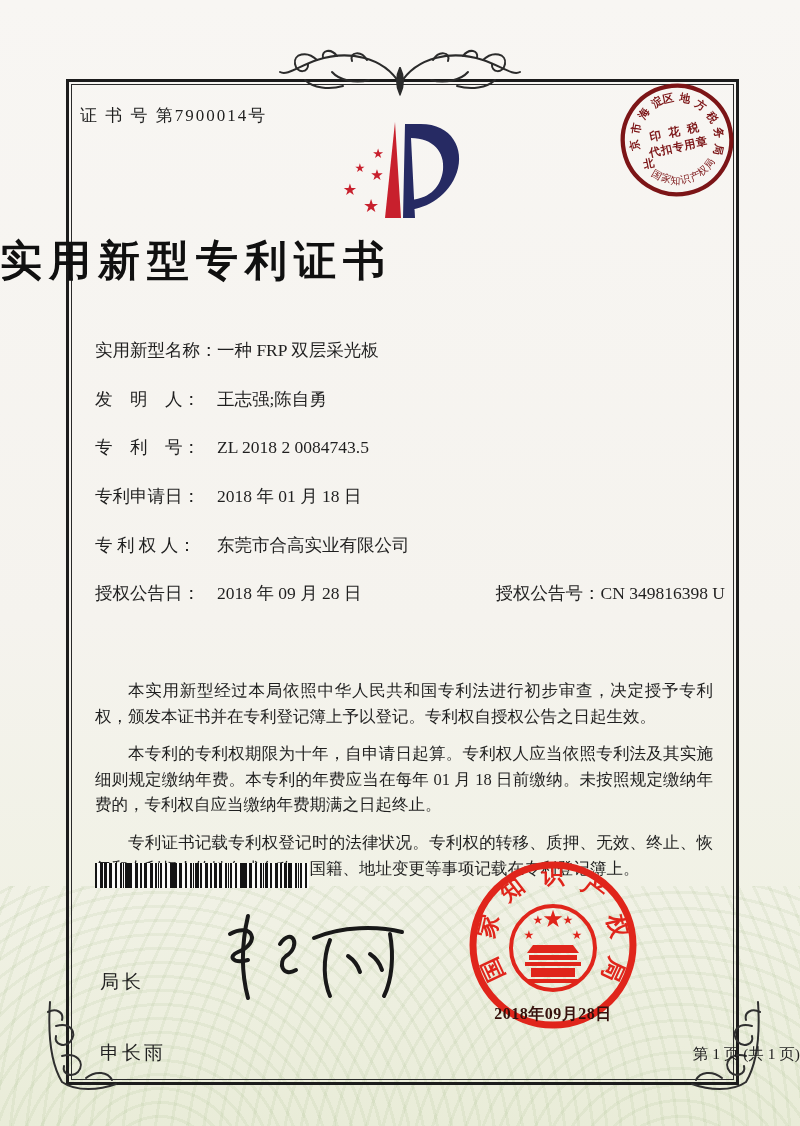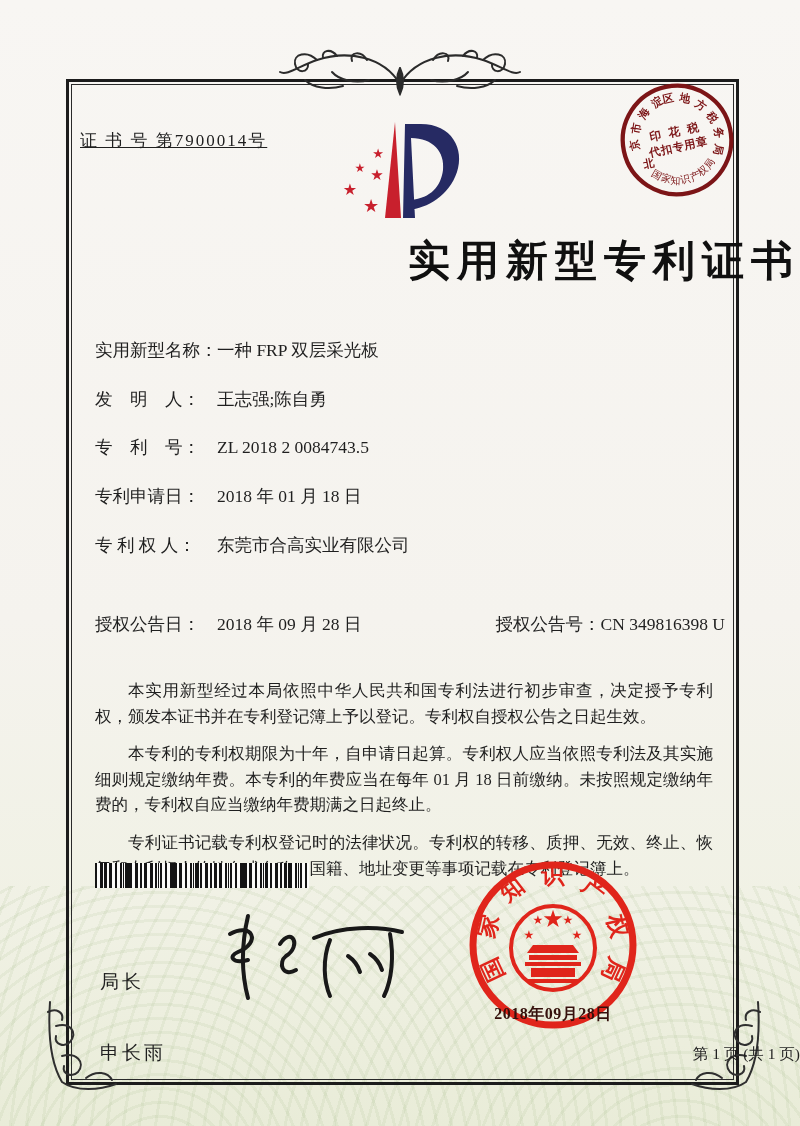--- a/index.html
+++ b/index.html
@@ -9,27 +9,27 @@
     font-family:"Liberation Serif","DejaVu Serif",serif;color:#1f1f1f;
   }
   .guilloche{
     position:absolute;left:0;right:0;bottom:0;height:240px;pointer-events:none;
     background:
       repeating-radial-gradient(circle at 20% 120%, rgba(140,170,110,.10) 0 3px, transparent 3px 14px),
       repeating-radial-gradient(circle at 85% 130%, rgba(140,170,110,.10) 0 3px, transparent 3px 16px);
   }
   .frame{position:absolute;left:66px;top:79px;width:667px;height:1000px;border:3px solid #1c1c1c;}
   .frame-inner{position:absolute;inset:2px;border:1px solid #2a2a2a;}
-  .cert-number{position:absolute;left:80px;top:129px;font-size:17px;letter-spacing:2px;text-decoration:underline;}
-  .title{position:absolute;left:0;top:233px;width:100%;text-align:right;
+  .cert-number{position:absolute;left:80px;top:104px;font-size:17px;letter-spacing:2px;}
+  .title{position:absolute;left:0;top:233px;width:100%;text-align:left;
          font-size:42px;font-weight:bold;letter-spacing:7px;color:#101010;}
   .fields{position:absolute;left:95px;top:338px;width:630px;font-size:17.5px;}
   .field-row{height:48.7px;white-space:nowrap;}
   .field-label{display:inline-block;width:122px;white-space:pre;}
-  .last-row{display:flex;justify-content:space-between;margin-top:31px;}
+  .last-row{display:flex;justify-content:space-between;}
   .paragraphs{position:absolute;left:83px;top:666px;width:642px;font-size:16.5px;
               line-height:25.6px;text-align:justify;}
   .paragraphs p{margin:12px;text-indent:2em;}
   .barcode{
     position:absolute;left:95px;top:863px;width:214px;height:25px;
     background:
       repeating-linear-gradient(90deg,#141414 0 2px,transparent 2px 5px),
       repeating-linear-gradient(90deg,#141414 0 1px,transparent 1px 7px),
       repeating-linear-gradient(90deg,transparent 0 9px,#141414 9px 12px,transparent 12px 23px);
     background-color:#fbfbf9;

